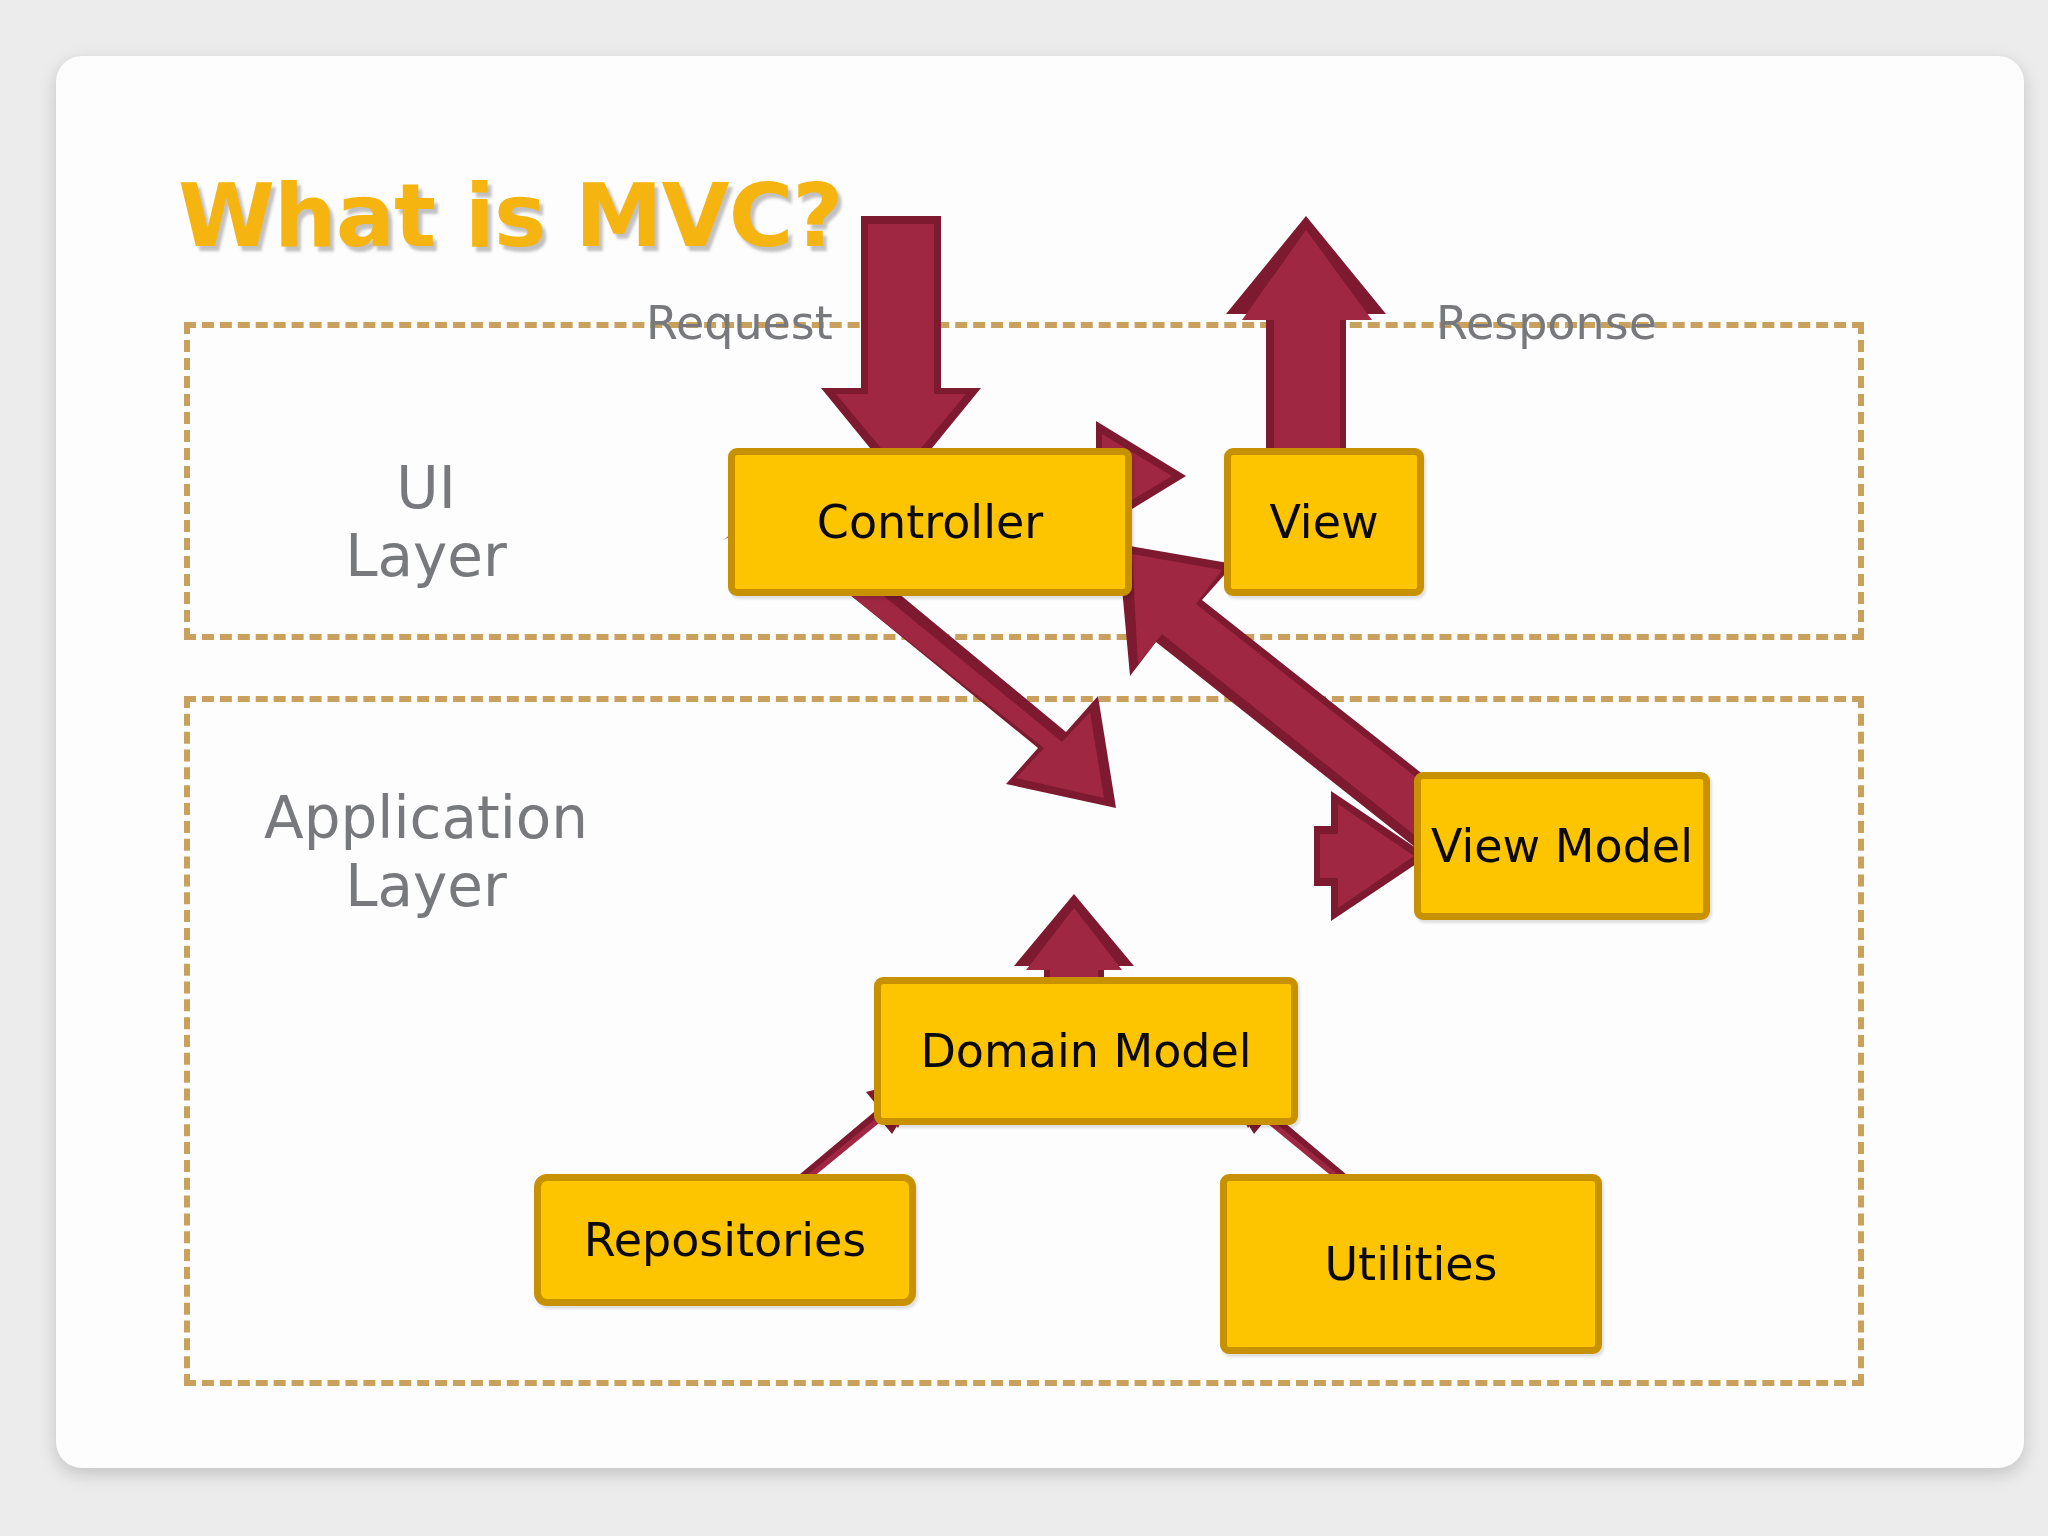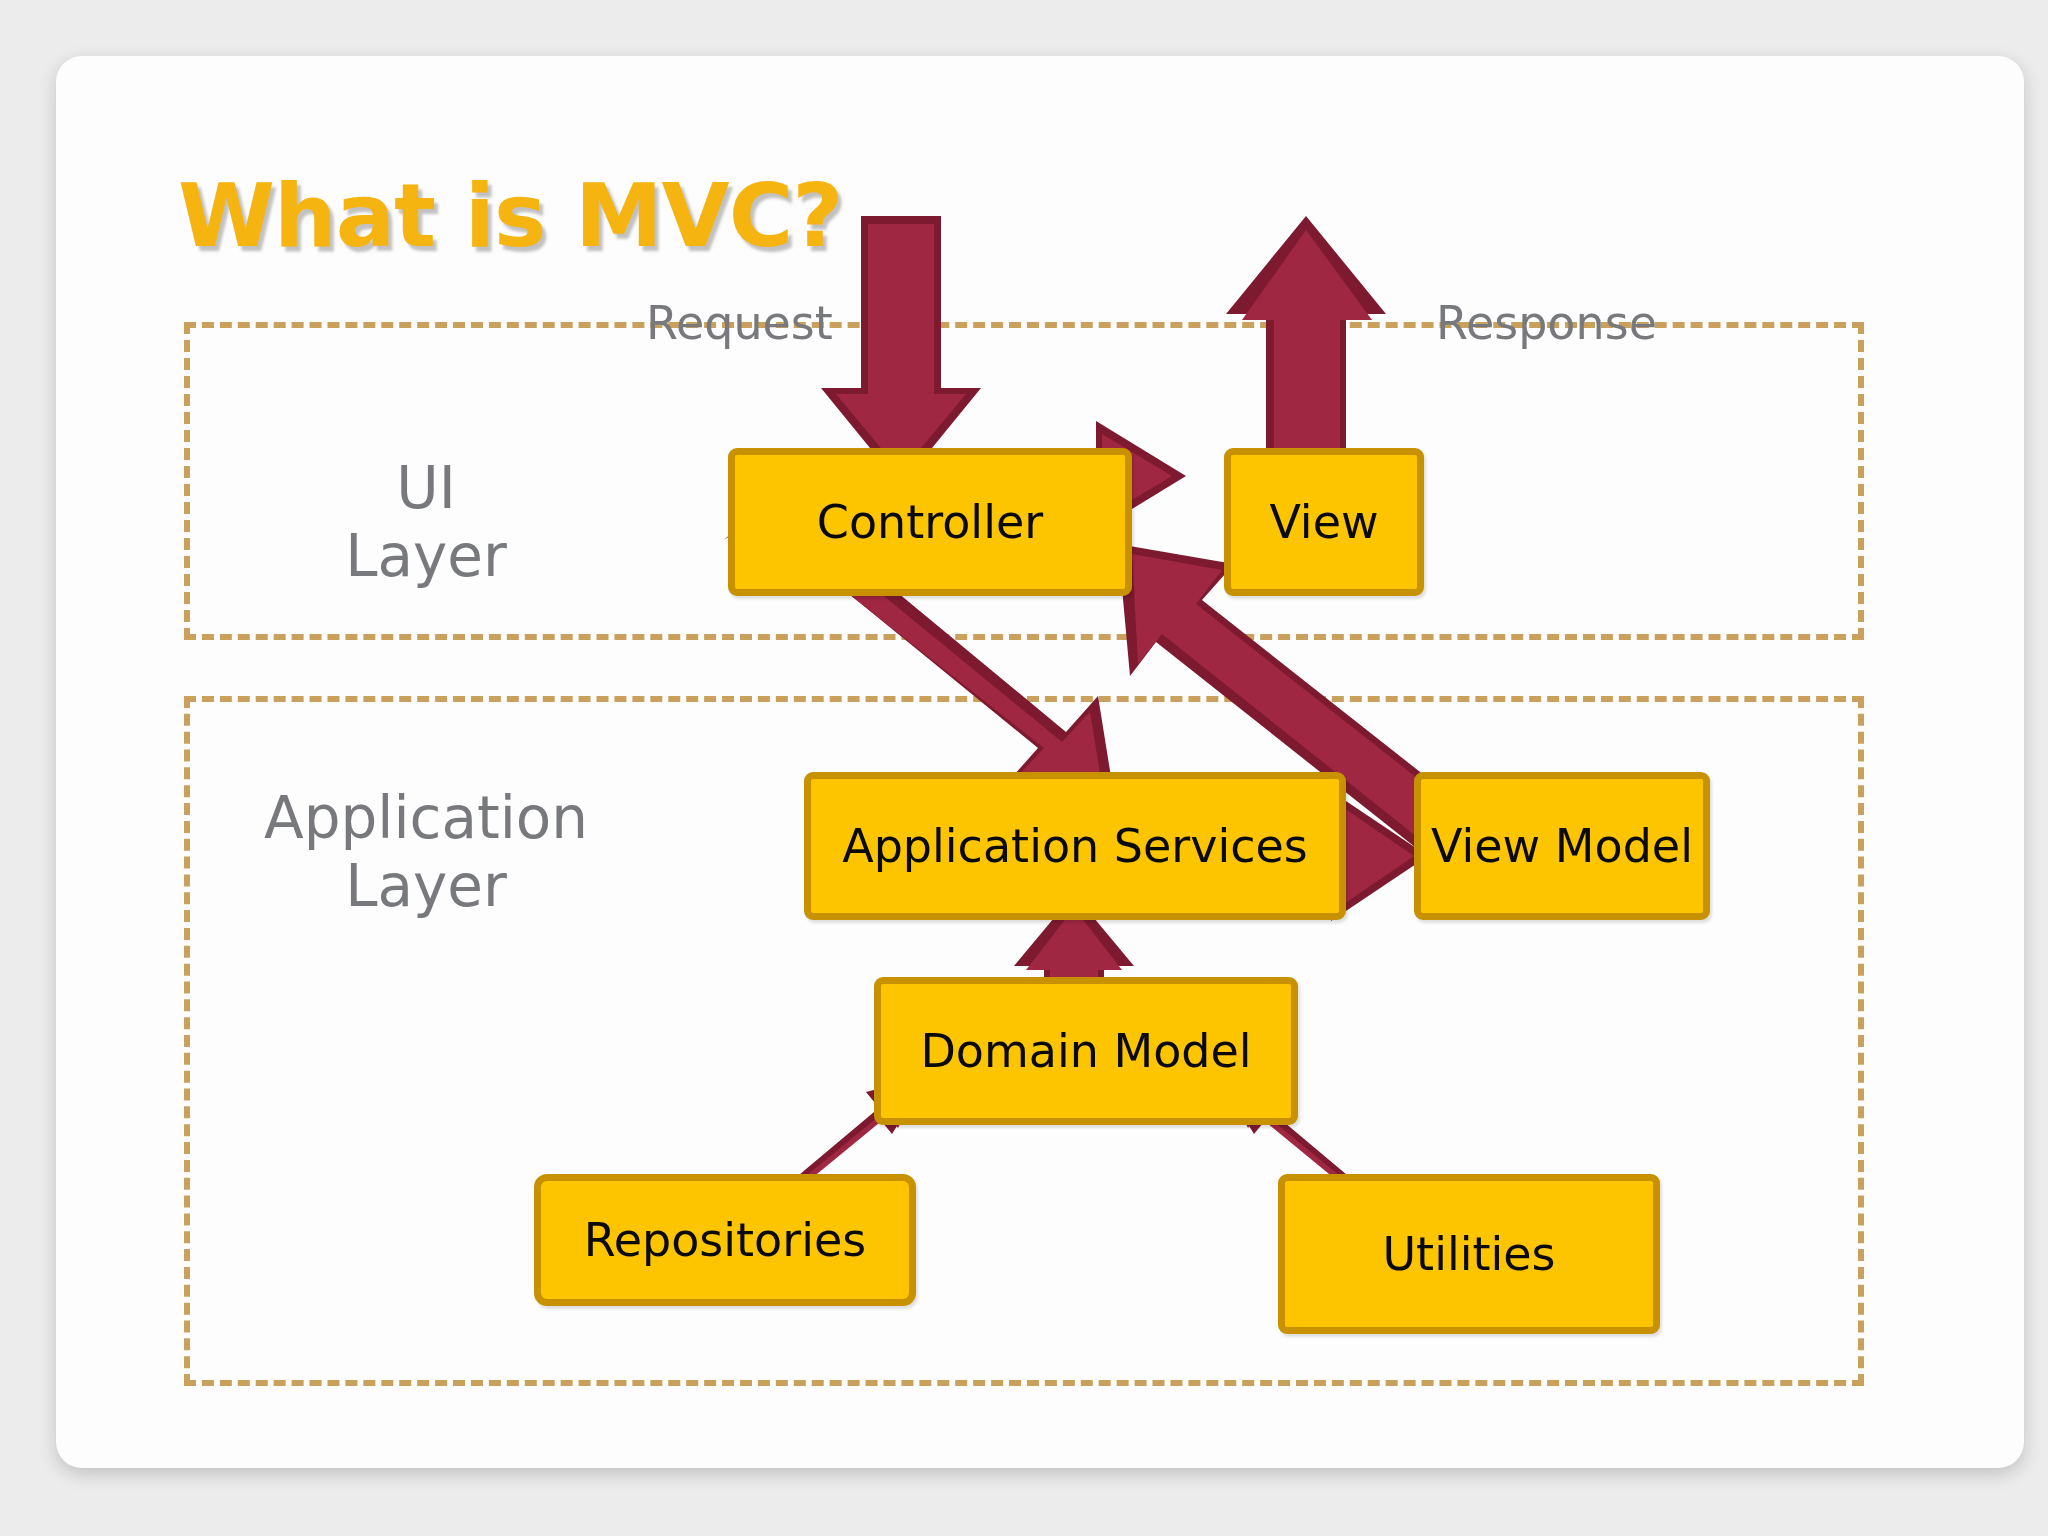--- a/index.html
+++ b/index.html
@@ -148,23 +148,22 @@
     <g>
       <polygon class="arrow-edge" points="1162,1020 1224,1036 1206,1058 1318,1152 1300,1174 1362,1190 1346,1128 1328,1150 1216,1056 1198,1078"></polygon>
       <polygon class="arrow-fill" points="1170,1030 1214,1042 1200,1058 1312,1150 1298,1166 1344,1178 1332,1132 1318,1148 1206,1056 1192,1072"></polygon>
     </g>
   </svg>
 
   <div class="node" style="left:672px; top:392px; width:404px; height:148px;text-align:right;">Controller</div>
 
   <div class="node" style="left:1168px; top:392px; width:200px; height:148px;">View</div>
 
-  <div class="node" style="left:748px; top:716px; width:542px; height:148px;">Application Services</div>
 
   <div class="node" style="left:1358px; top:716px; width:296px; height:148px;">View Model</div>
 
   <div class="node" style="left:818px; top:921px; width:424px; height:148px;">Domain Model</div>
 
   <div class="node" style="left:478px; top:1118px; width:382px; height:132px;border-radius:13px;">Repositories</div>
 
-  <div class="node" style="left:1222px; top:1118px; width:382px; height:160px;">Utilities</div>
+  <div class="node" style="left:1164px; top:1118px; width:382px; height:180px;">Utilities</div>
 
 </div>
 
 </body></html>

